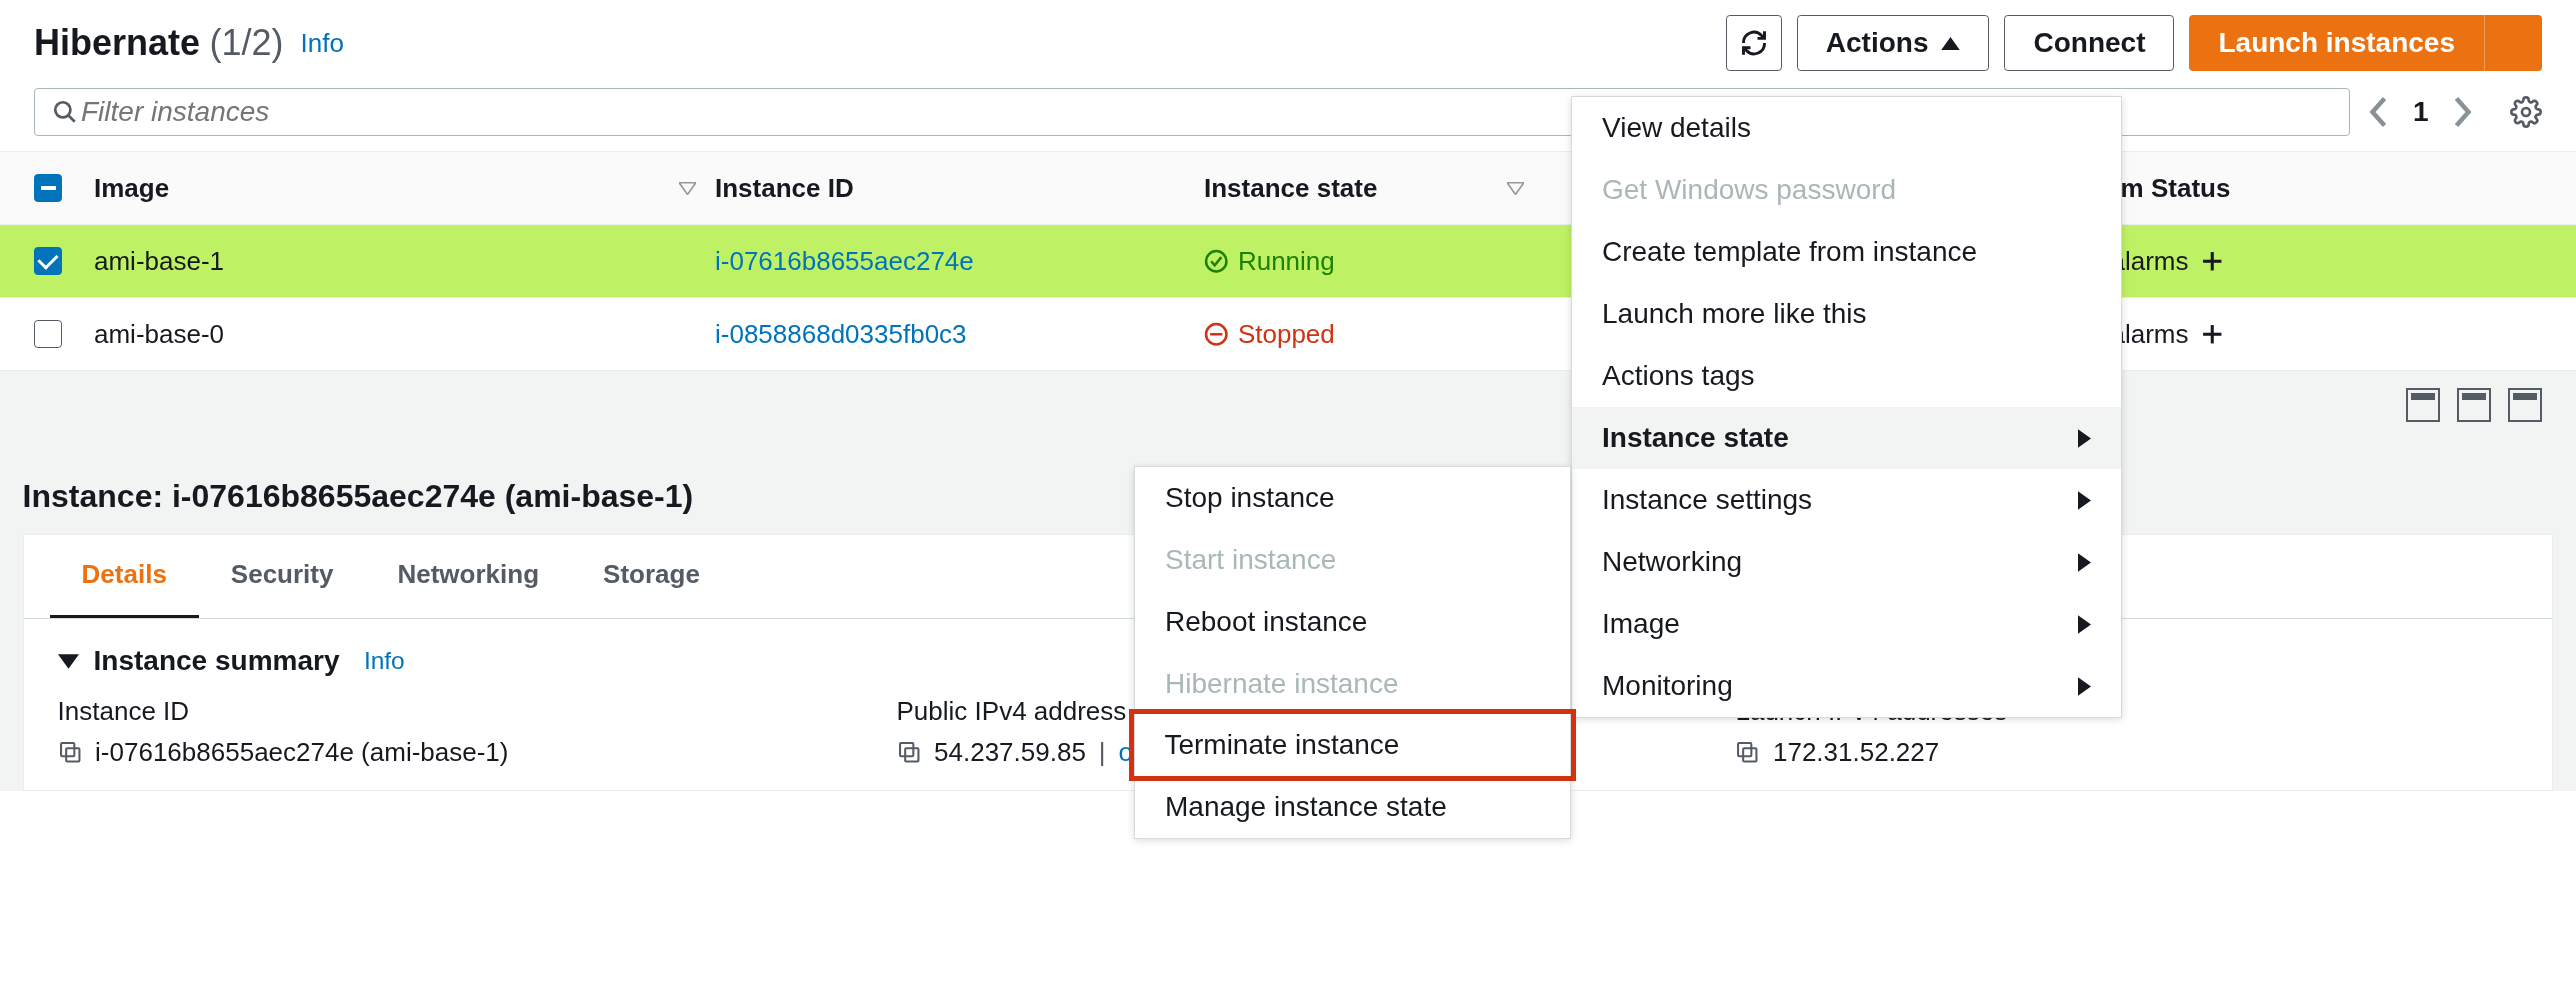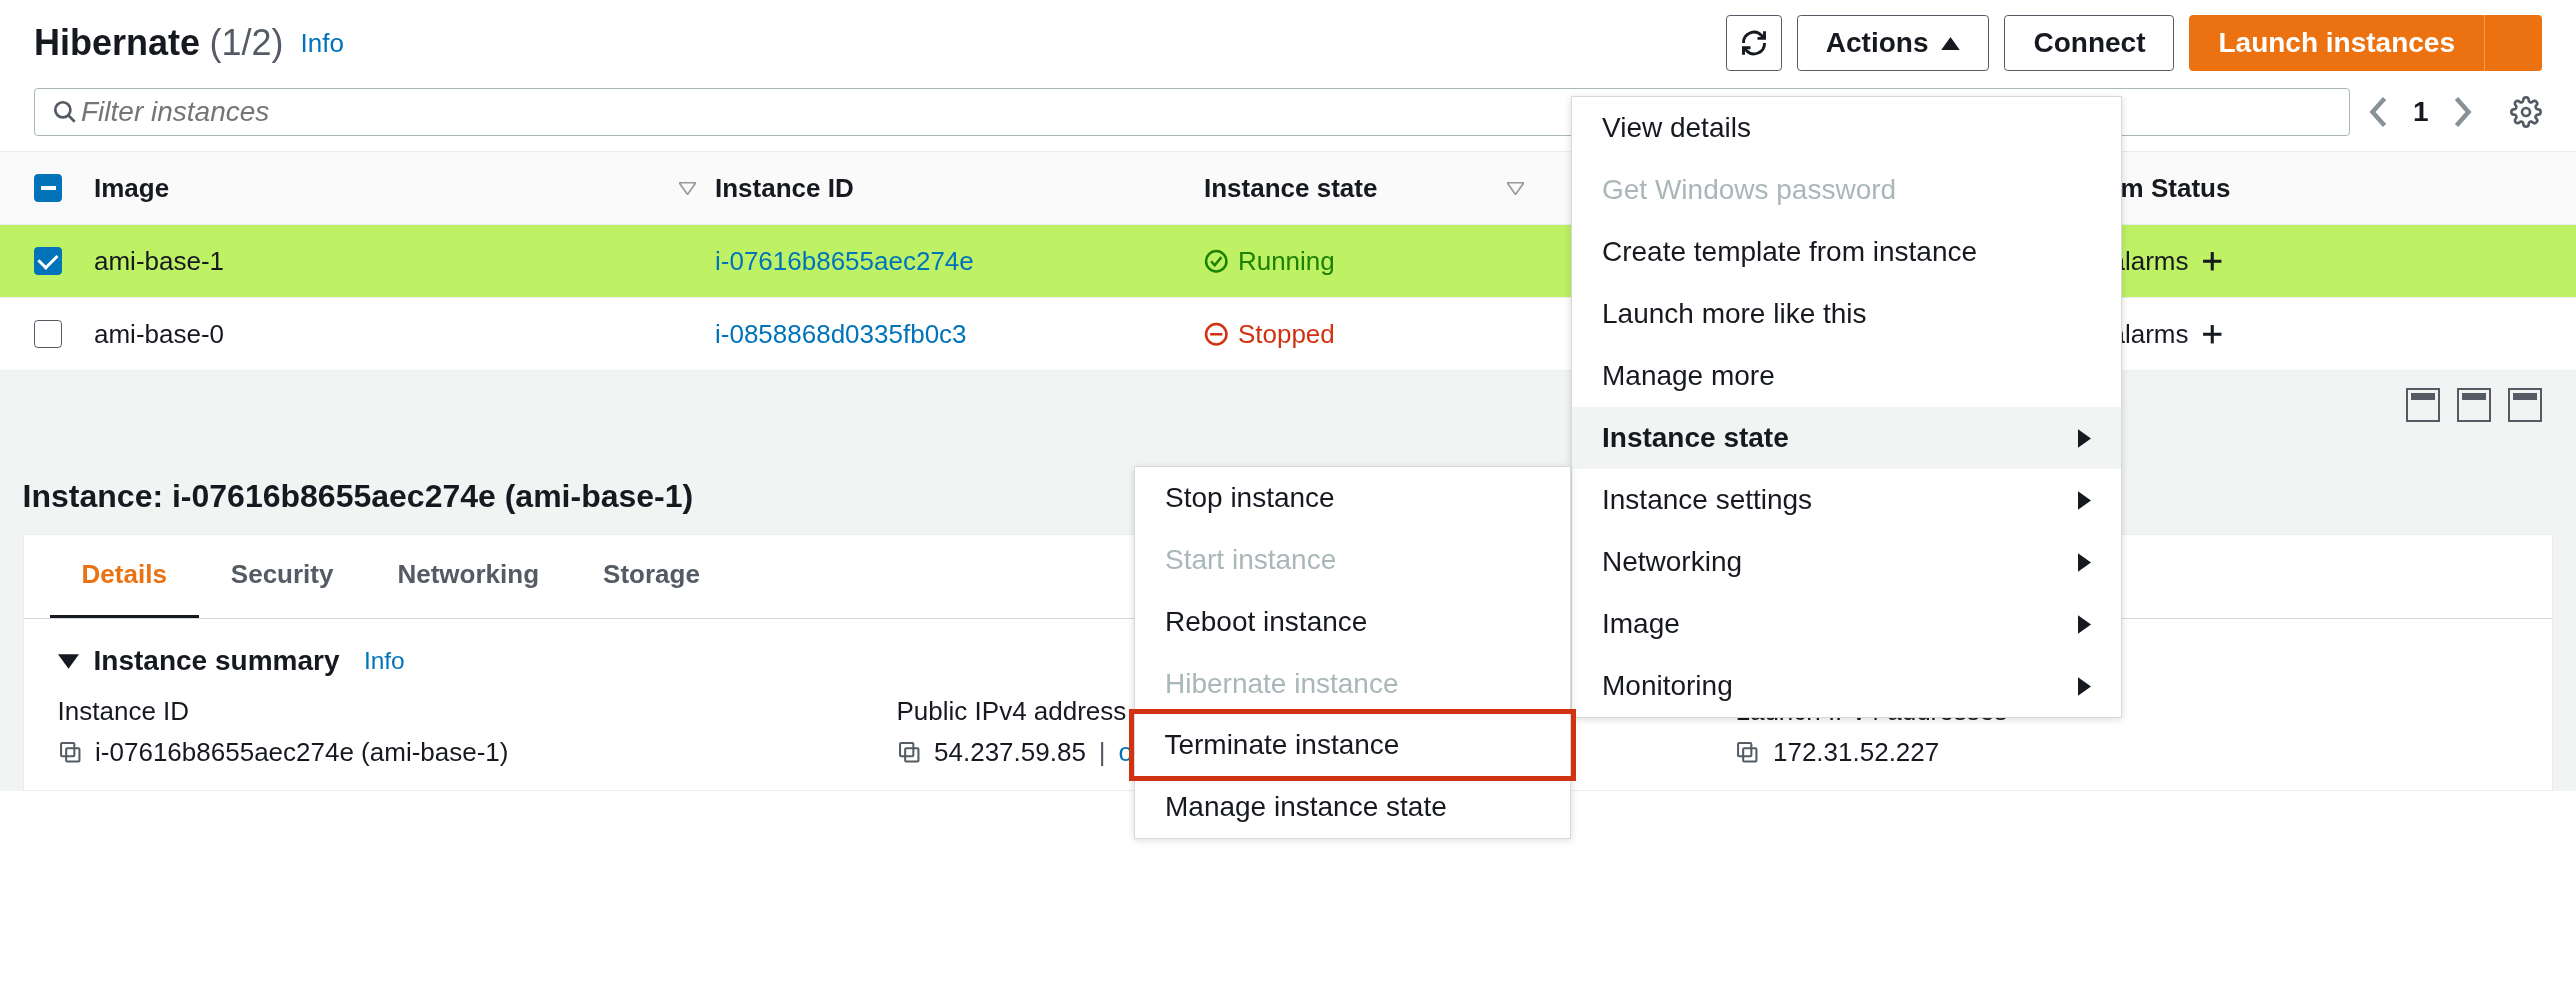--- a/index.html
+++ b/index.html
@@ -323,21 +323,21 @@
       </div>
     </div>
   </div>
 </div>
 
 <div class="menu actions-menu">
   <div class="mi">View details</div>
   <div class="mi disabled">Get Windows password</div>
   <div class="mi">Create template from instance</div>
   <div class="mi">Launch more like this</div>
-  <div class="mi">Manage more</div>
+  <div class="mi">Actions tags</div>
   <div class="mi hover">
     <span>Instance state</span>
     <span class="sub-caret">
         <svg width="13" height="19" viewBox="0 0 14 20">
           <polygon points="0,0 14,10 0,20" fill="#16191f"></polygon>
         </svg>
       </span>
   </div>
   <div class="mi">
     <span>Instance settings</span>

